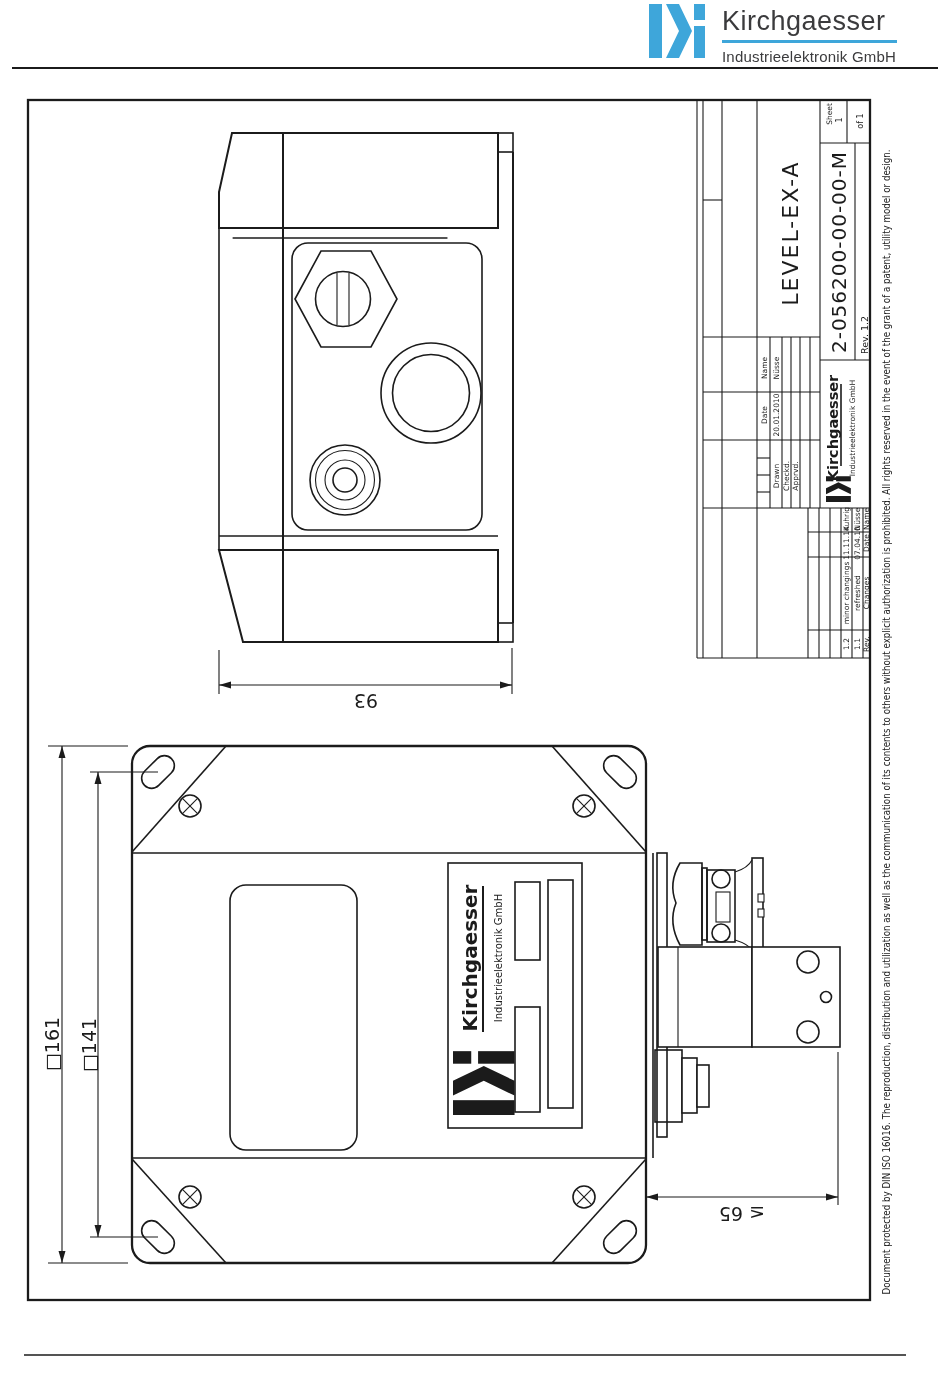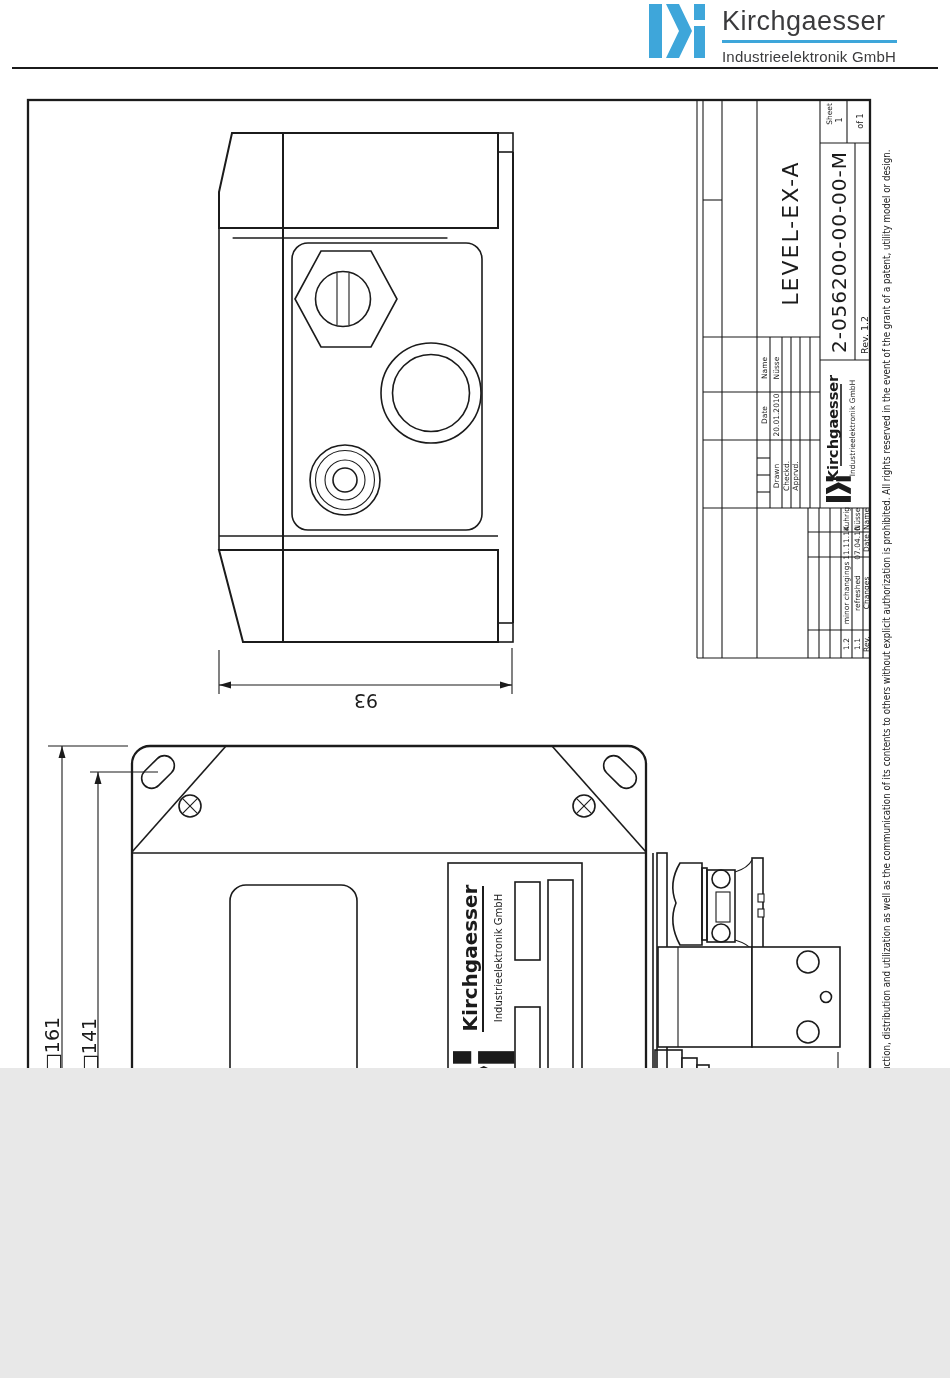--- a/index.html
+++ b/index.html
@@ -1,16 +1,16 @@
 <!DOCTYPE html>
 <html><head>
 <meta charset="utf-8">
 <style>
   html,body{margin:0;padding:0;background:#e8e8e8;}
-  .page{position:relative;width:950px;height:1068px;background:#ffffff;overflow:hidden;
+  .page{position:relative;width:950px;height:1378px;background:#ffffff;overflow:hidden;
         font-family:"Liberation Sans",sans-serif;}
   .hdr-logo{position:absolute;left:648px;top:4px;display:flex;}
   .hdr-text{position:absolute;left:722px;top:6px;width:178px;}
   .hdr-brand{font-size:27px;color:#3b3b3d;letter-spacing:0.5px;}
   .hdr-rule{height:3px;background:#3ea6da;margin-top:3px;width:175px;}
   .hdr-sub{font-size:15px;color:#3b3b3d;margin-top:5px;letter-spacing:0.2px;}
   svg{position:absolute;left:0;top:0;}
   .ln{stroke:#1b1b1b;fill:none;stroke-linecap:butt;}
   .sw1{stroke-width:1.1;} .sw15{stroke-width:1.6;} .sw2{stroke-width:2;} .sw22{stroke-width:2.3;}
   text.d{font-family:"DejaVu Sans",sans-serif;fill:#1b1b1b;}

